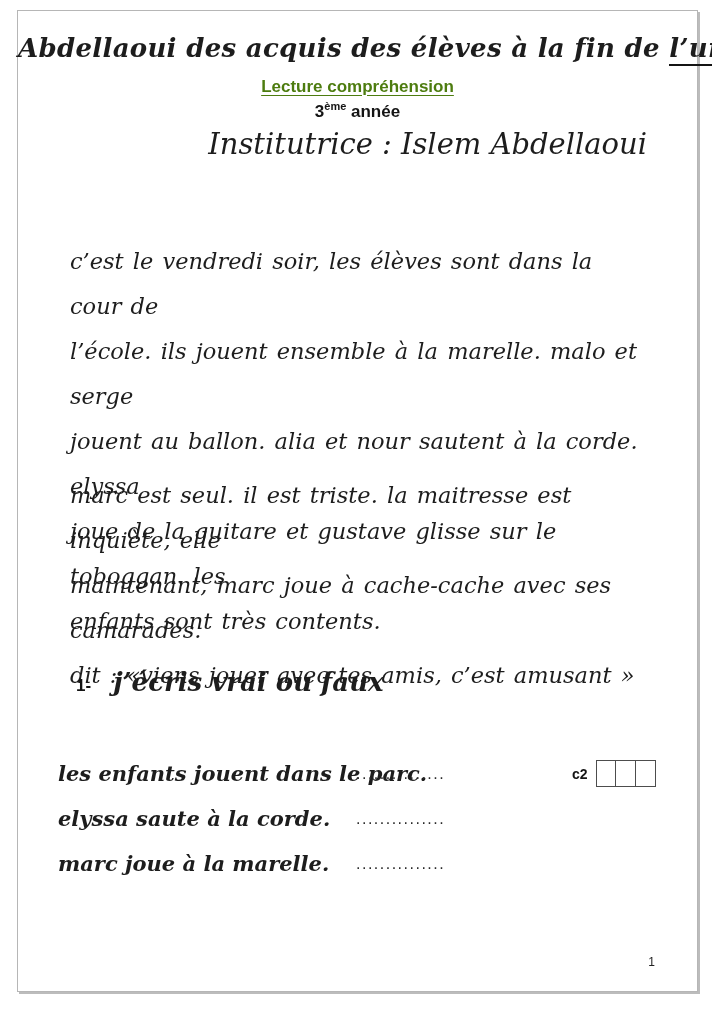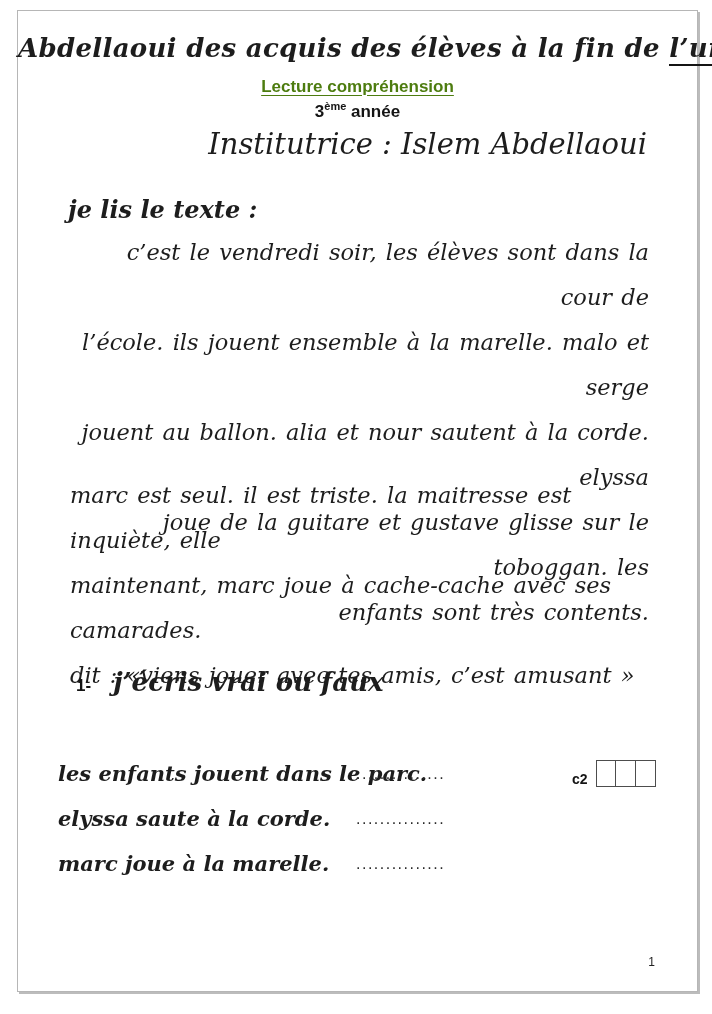--- a/index.html
+++ b/index.html
@@ -69,21 +69,21 @@
     font-weight: 700;
     font-size: 24px;
   }
 
   .paragraph {
     left: 52px; right: 48px;
     font-size: 22.5px;
     line-height: 45px;
     word-spacing: 2px;
   }
-  .p1 { top: 219px; text-align: right; }
+  .p1 { top: 228px; }
   .p2 { top: 462px; }
 
   .ex-head {
     top: 656px; left: 58px;
     display: flex;
     align-items: baseline;
     gap: 22px;
   }
   .ex-num {
     font-weight: 700;
@@ -112,21 +112,21 @@
   .dots {
     width: 180px;
     font-size: 16px;
     letter-spacing: 1.5px;
     color: #2a2a2a;
     overflow: hidden;
     white-space: nowrap;
   }
   .score {
     display: flex;
-    align-items: flex-end;
+    align-items: center;
     gap: 8px;
     margin-left: 36px;
   }
   .score-label {
     font-weight: 700;
     font-size: 14px;
     color: #141414;
   }
   .score-boxes { display: flex; }
   .score-cell {
@@ -154,21 +154,20 @@
   </div>
 
   <div class="abs subtitle">Lecture compréhension</div>
 
   <div class="abs grade">
     <span>3</span><sup>ème</sup><span> année</span>
   </div>
 
   <div class="abs teacher hand">Institutrice : Islem Abdellaoui</div>
 
-  <div class="abs instruction hand">je lis le texte :</div>
 
   <div class="abs paragraph p1 hand">
     <div>c’est le vendredi soir, les élèves sont dans la cour de</div>
     <div>l’école. ils jouent ensemble à la marelle. malo et serge</div>
     <div>jouent au ballon. alia et nour sautent à la corde. elyssa</div>
     <div>joue de la guitare et gustave glisse sur le toboggan. les</div>
     <div>enfants sont très contents.</div>
   </div>
 
   <div class="abs paragraph p2 hand">

